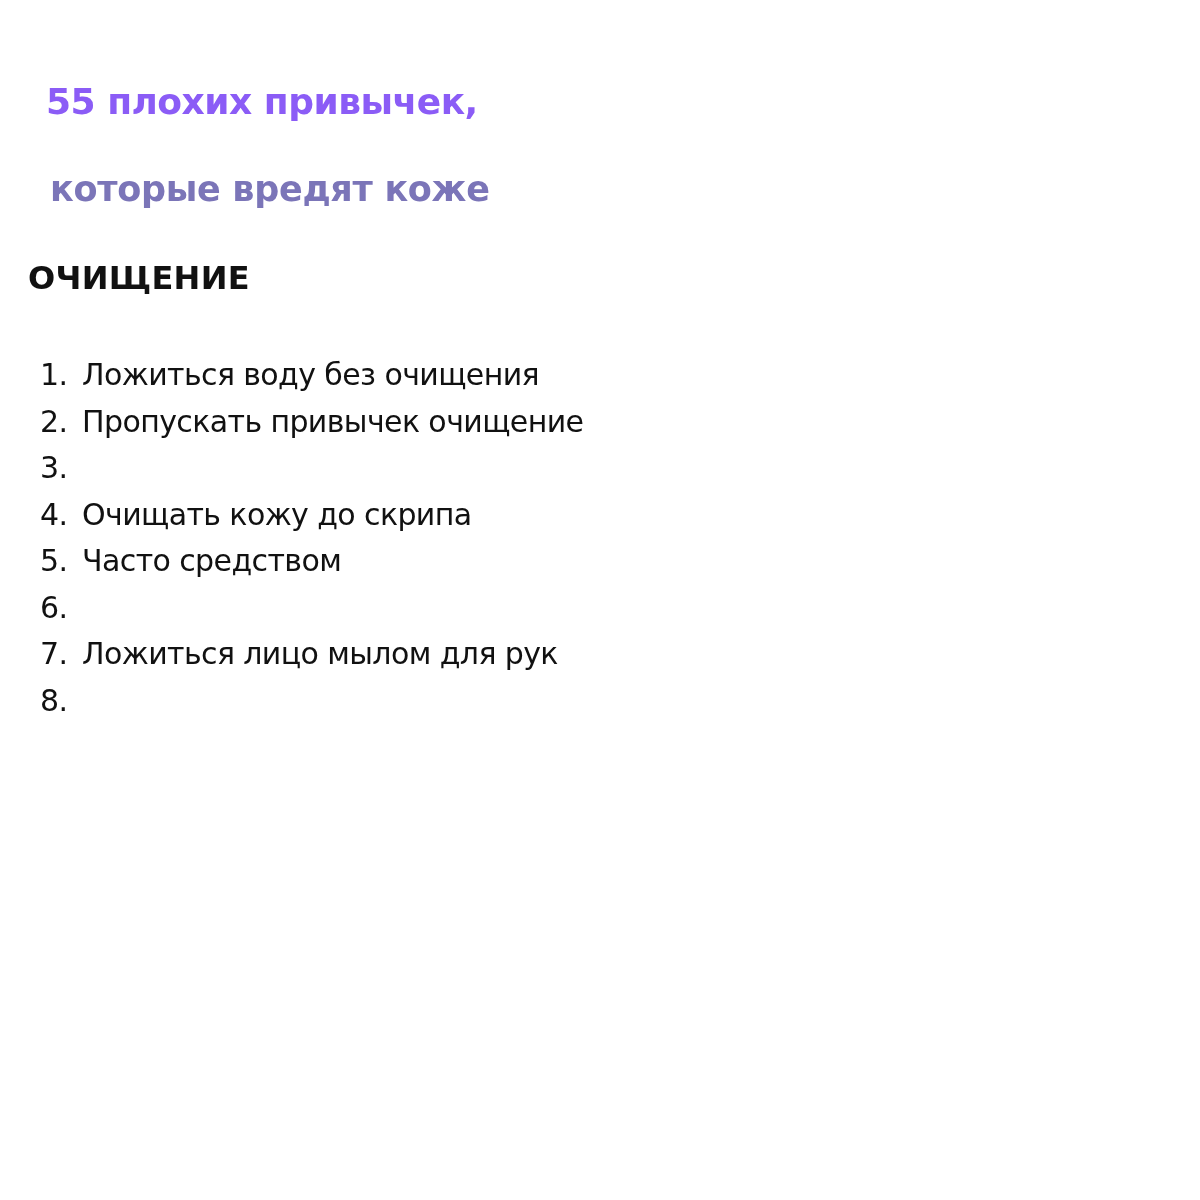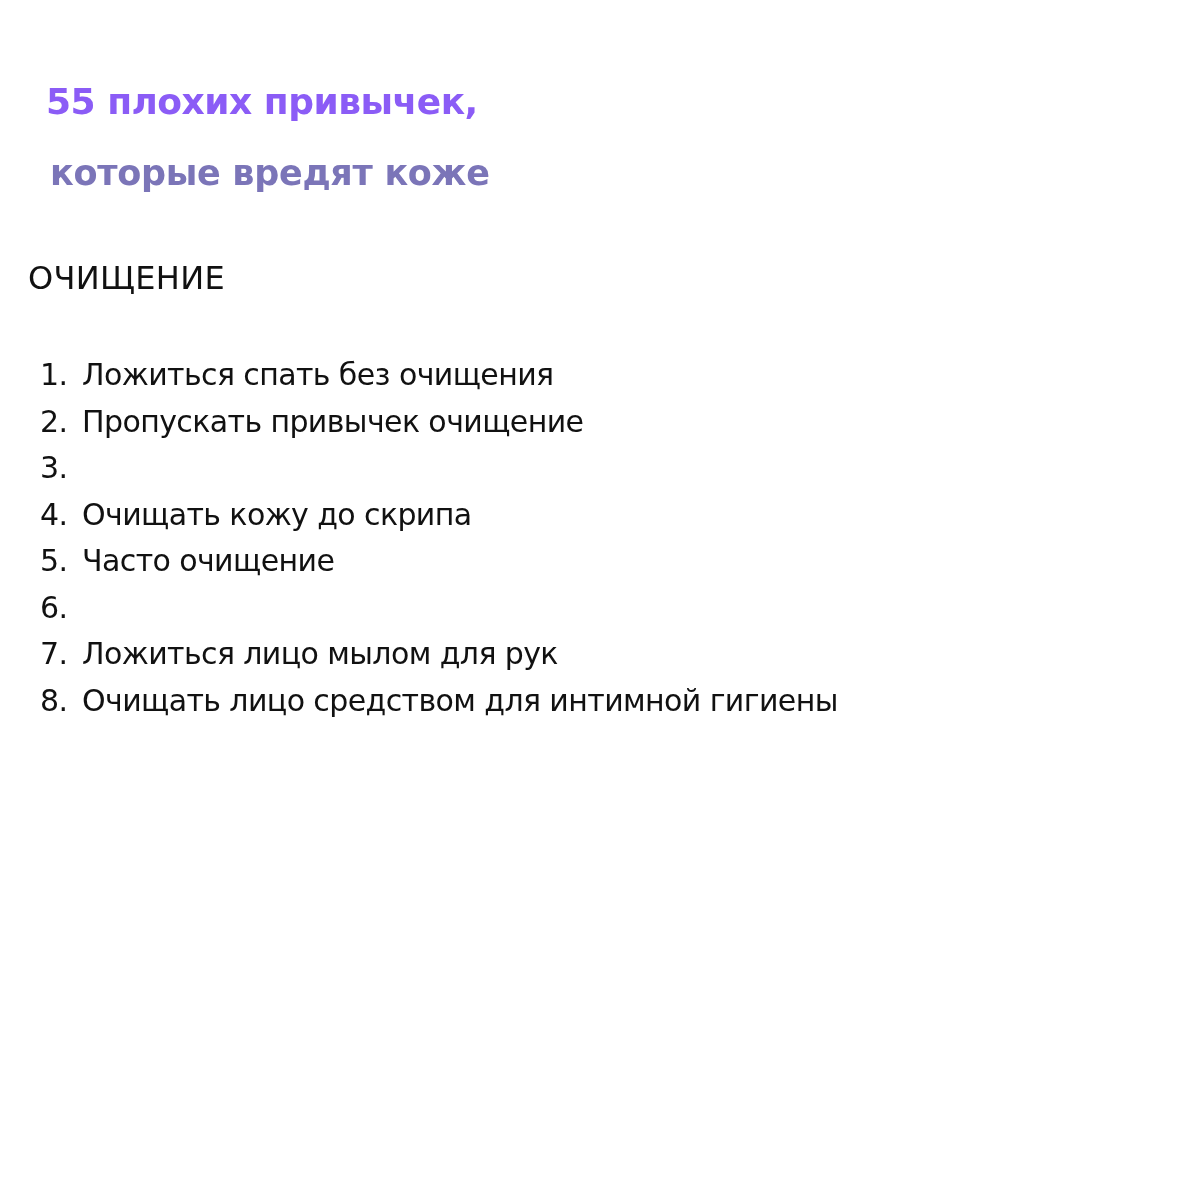--- a/index.html
+++ b/index.html
@@ -22,34 +22,34 @@
       font-size: 36px;
       font-weight: bold;
       letter-spacing: -0.5px;
       color: #8b5cf6;
       line-height: 1;
       white-space: nowrap;
     }
     .title-sub {
       position: absolute;
       left: 50px;
-      top: 156px;
+      top: 172px;
       font-size: 35px;
       font-weight: bold;
       letter-spacing: -0.3px;
       color: #7B75B8;
       line-height: 1;
       white-space: nowrap;
     }
     .section-heading {
       position: absolute;
       left: 28px;
       top: 262px;
       font-size: 32px;
-      font-weight: normal;
+      font-weight: bold;
       color: #111111;
       line-height: 1;
       letter-spacing: 0.3px;
       white-space: nowrap;
     }
     .habit-list {
       position: absolute;
       left: 40px;
       top: 355px;
       margin: 0;
@@ -78,41 +78,40 @@
 <body>
 
 <div class="title-main">55 плохих привычек,</div>
 <div class="title-sub">которые вредят коже</div>
 
 <div class="section-heading">ОЧИЩЕНИЕ</div>
 
 <ol class="habit-list">
   <li class="habit-item">
     <span class="habit-num">1.</span>
-    <span class="habit-text">Ложиться спать без очищения</span>
+    <span class="habit-text">Ложиться воду без очищения</span>
   </li>
   <li class="habit-item">
     <span class="habit-num">2.</span>
     <span class="habit-text">Пропускать привычек очищение</span>
   </li>
   <li class="habit-item">
     <span class="habit-num">3.</span>
   </li>
   <li class="habit-item">
     <span class="habit-num">4.</span>
     <span class="habit-text">Очищать кожу до скрипа</span>
   </li>
   <li class="habit-item">
     <span class="habit-num">5.</span>
-    <span class="habit-text">Часто очищение</span>
+    <span class="habit-text">Часто средством</span>
   </li>
   <li class="habit-item">
     <span class="habit-num">6.</span>
   </li>
   <li class="habit-item">
     <span class="habit-num">7.</span>
     <span class="habit-text">Ложиться лицо мылом для рук</span>
   </li>
   <li class="habit-item">
     <span class="habit-num">8.</span>
-    <span class="habit-text">Очищать лицо средством для интимной гигиены</span>
   </li>
 </ol>
 
 </body></html>

